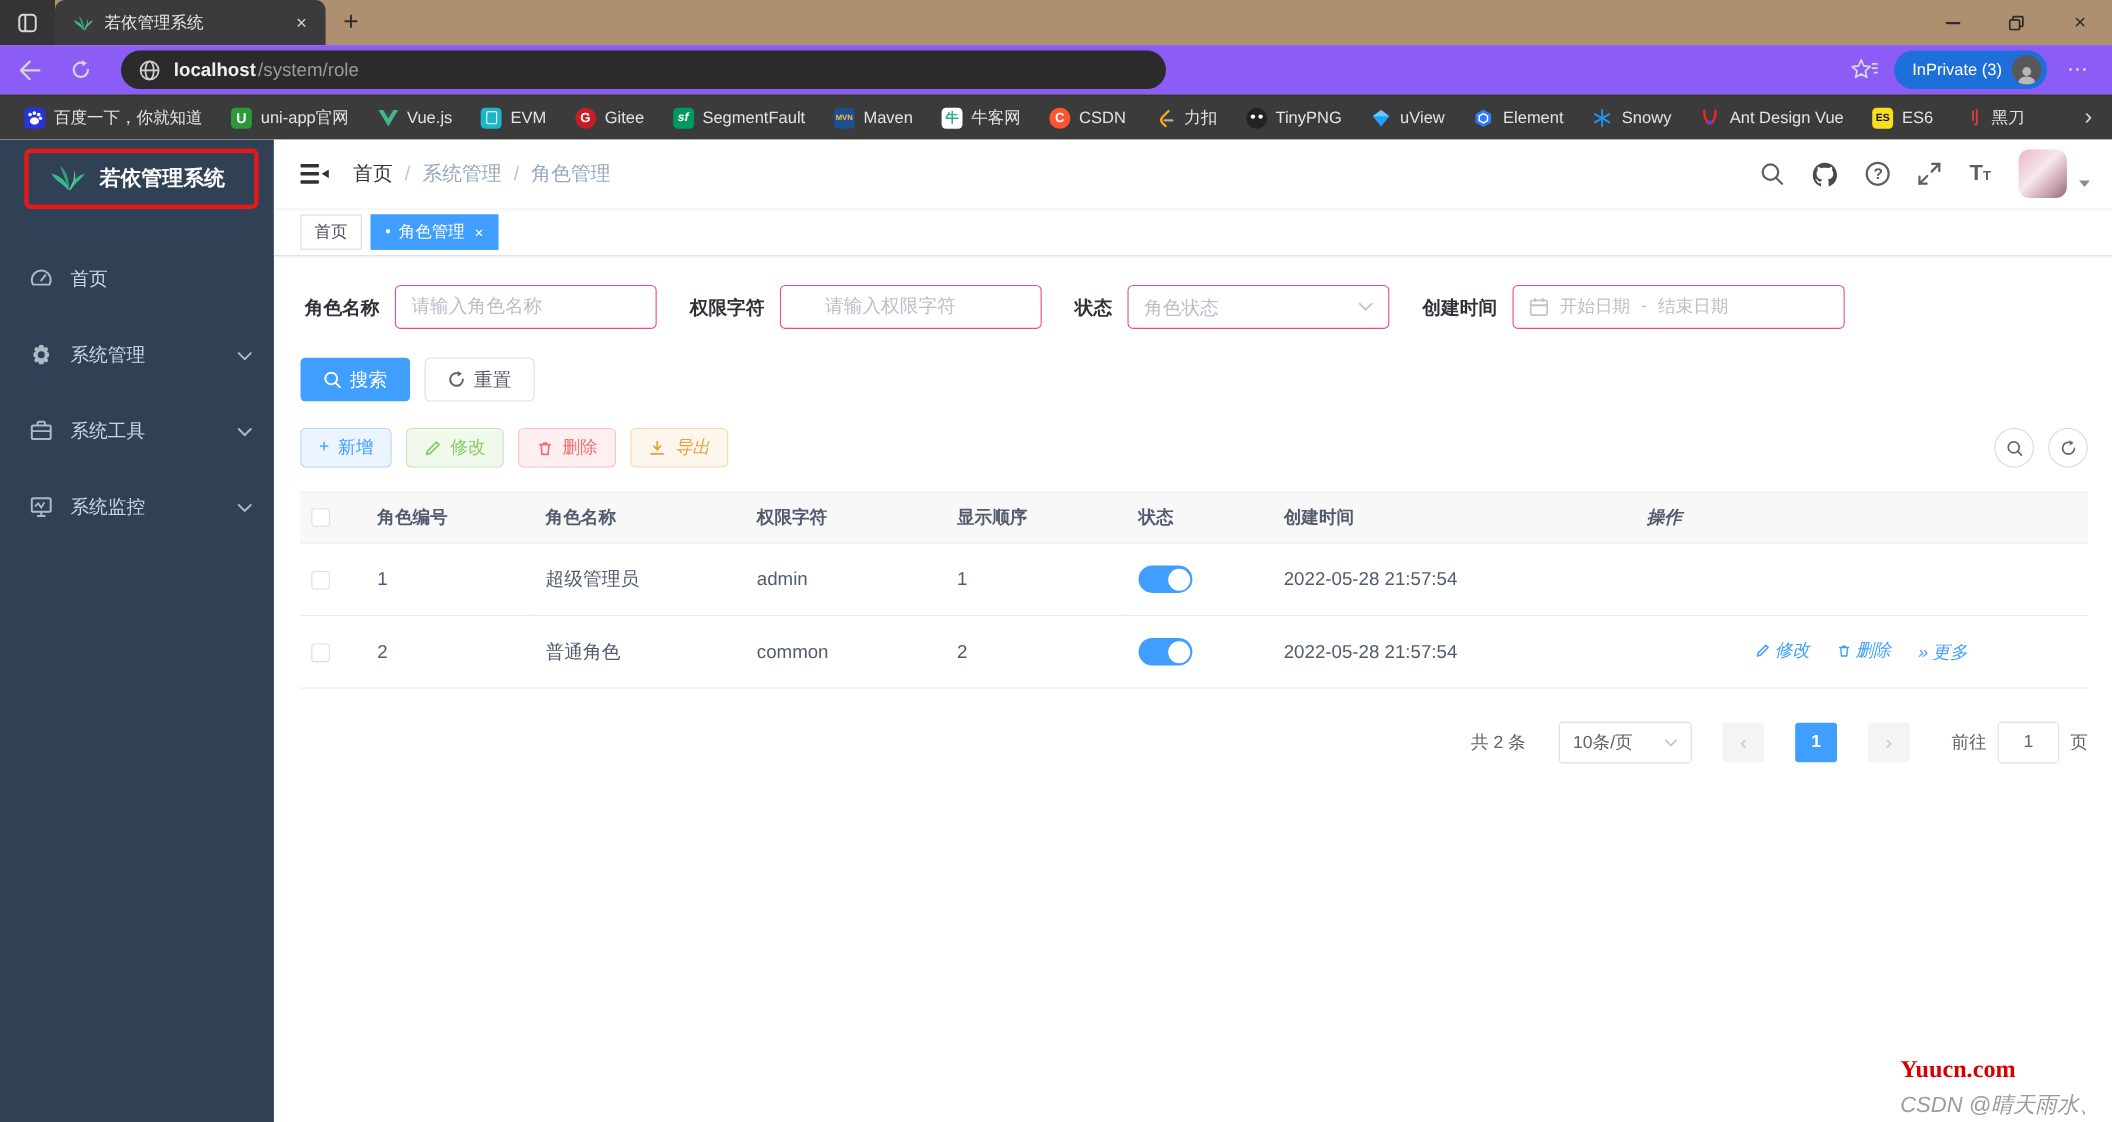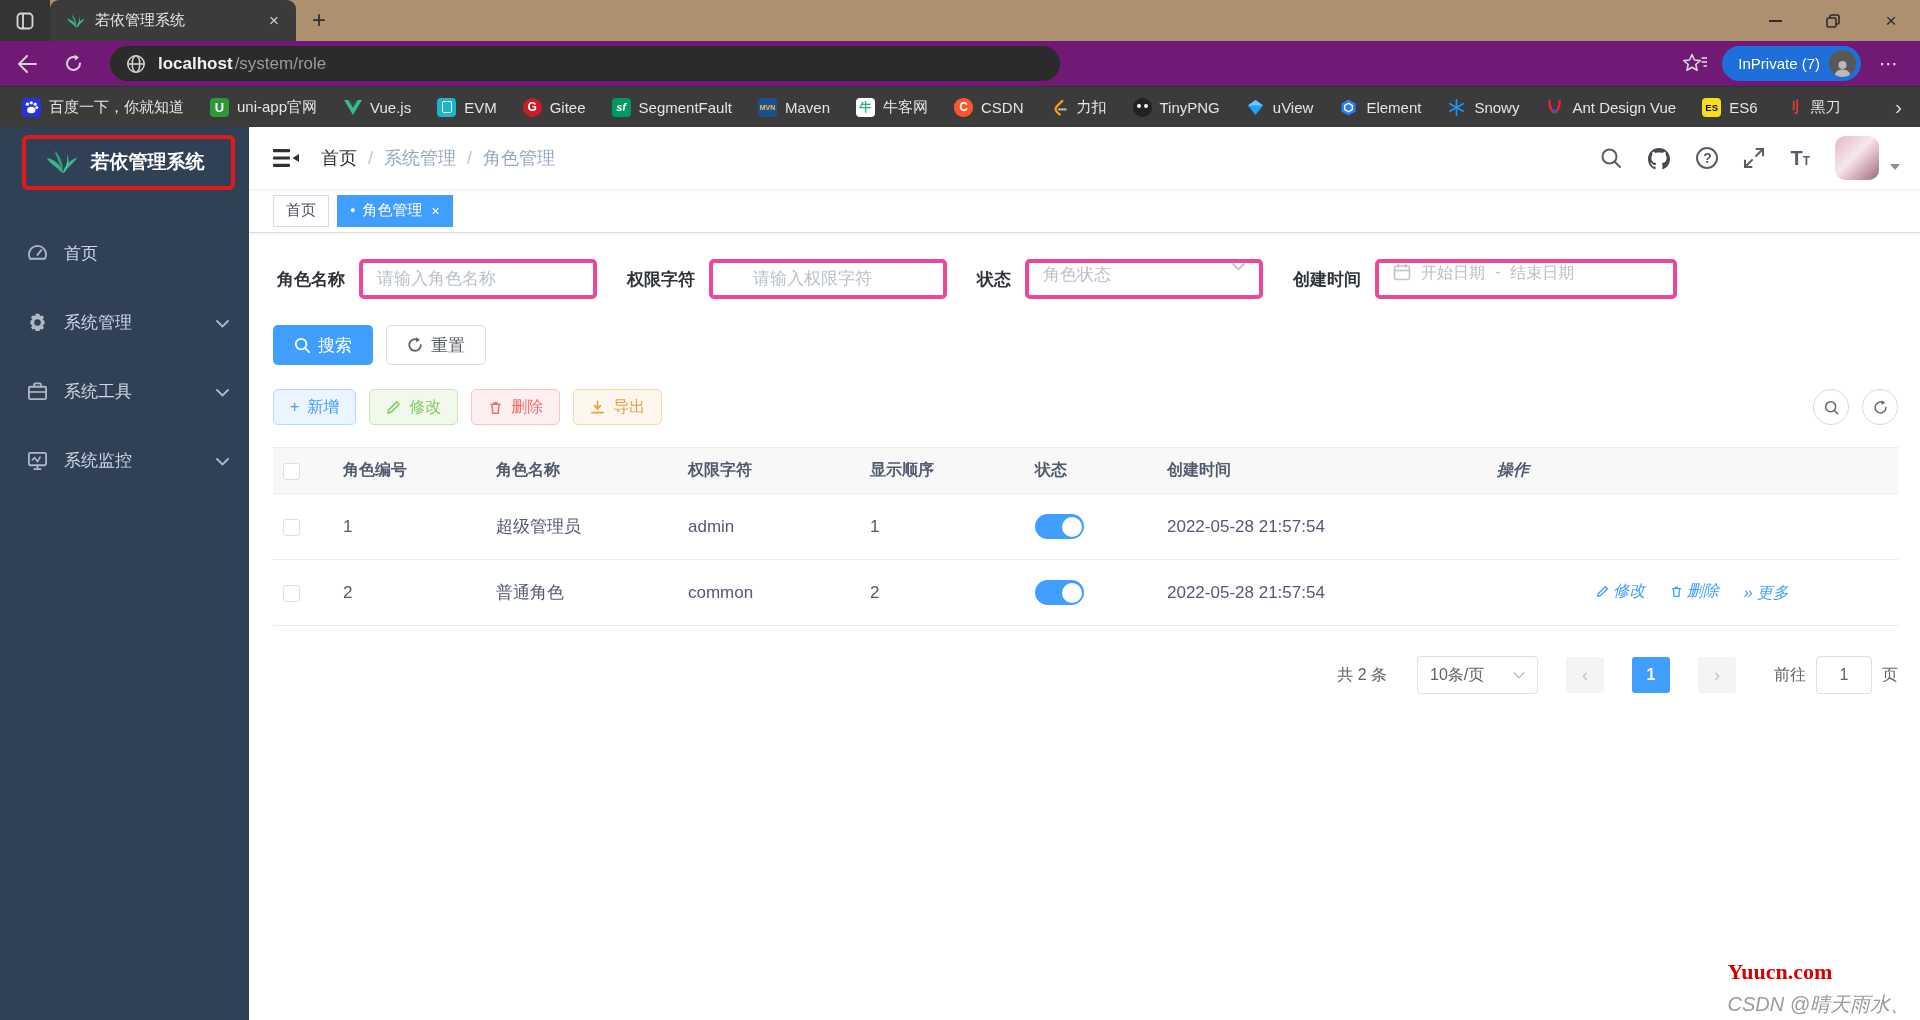--- a/index.html
+++ b/index.html
@@ -13,21 +13,21 @@
   .tabactions svg { display:block; }
   .tab { width:246px; height:41px; background:#3B3B3B; border-radius:9px 9px 0 0; display:flex; align-items:center; gap:9px; padding:0 10px 0 16px; }
   .tab-title { color:#e8e8e8; font-size:15px; flex:1; white-space:nowrap; overflow:hidden; }
   .tab-close { color:#cfcfcf; font-size:17px; width:24px; height:24px; border-radius:5px; display:flex; align-items:center; justify-content:center; cursor:default; }
   .newtab { color:#2e2e2e; font-size:24px; font-weight:400; width:34px; height:34px; margin:3px 0 0 6px; display:flex; align-items:center; justify-content:center; }
   .win-controls { margin-left:auto; display:flex; }
   .win-btn { width:58px; height:41px; display:flex; align-items:center; justify-content:center; color:#2c2c2c; }
   .min-bar { width:13px; height:2px; background:#2c2c2c; }
   .win-x { font-size:19px; }
 
-  .toolbar { position:absolute; left:0; top:41px; width:100%; height:45px; background:#701a75; display:flex; align-items:center; }
+  .toolbar { position:absolute; left:0; top:41px; width:100%; height:45px; background:#8b5cf6; display:flex; align-items:center; }
   .nav-btn { width:38px; height:34px; display:flex; align-items:center; justify-content:center; margin-left:8px; }
   .addr { width:950px; height:35px; margin-left:18px; background:#2B2B2B; border-radius:18px; display:flex; align-items:center; padding:0 16px; gap:12px; }
   .addr-host { color:#f0f0f0; font-size:17px; font-weight:700; }
   .addr-path { color:#9b9b9b; font-size:17px; margin-left:-10px; }
   .tb-right { margin-left:auto; display:flex; align-items:center; gap:14px; padding-right:16px; }
   .inprivate { height:35px; background:#1E6FD9; border-radius:18px; display:flex; align-items:center; gap:9px; padding:0 5px 0 16px; }
   .inprivate-label { color:#fff; font-size:15px; }
   .ip-avatar { width:27px; height:27px; border-radius:50%; background:#585858; display:flex; align-items:flex-end; justify-content:center; overflow:hidden; }
   .dots { color:#e0e0e0; font-size:19px; letter-spacing:2px; padding:0 4px; }
 
@@ -79,41 +79,41 @@
   .tag { height:32px; display:flex; align-items:center; gap:7px; padding:0 12px; border:1px solid #d8dce5; background:#fff; color:#495060; font-size:15px; }
   .tag.active { background:#409EFF; border-color:#409EFF; color:#fff; }
   .tag .tag-dot { font-size:9px; line-height:1; }
   .tag .tag-x { font-size:14px; margin-left:2px; }
 
   .content { position:relative; padding:26px 22px 0 24px; }
 
   .filters { display:flex; align-items:center; gap:14px; flex-wrap:nowrap; }
   .f-label { font-size:17px; font-weight:700; color:#2f3338; white-space:nowrap; margin-left:16px; }
   .f-label:first-child { margin-left:4px; }
-  .el-input { height:40px; border:4px solid #ec4899; border-radius:5px; background:#fff; display:flex; padding:0 14px; gap:9px; }
+  .el-input { height:40px; border:1px solid #ec4899; border-radius:5px; background:#fff; display:flex; align-items:center; padding:0 14px; gap:9px; }
   .el-input input { border:none; outline:none; width:100%; font-size:17px; color:#606266; background:transparent; font-family:inherit; }
   .el-input input::placeholder { color:#b9bfc9; }
   .w-role { width:238px; } .w-perm { width:238px;padding-left:40px; }
   .el-select { width:238px; justify-content:space-between; }
   .sel-placeholder { color:#b9bfc9; font-size:17px; }
   .date-range { width:302px; gap:10px; }
   .dr-ph { color:#b9bfc9; font-size:16px; white-space:nowrap; }
   .dr-sep { color:#b9bfc9; font-size:16px; }
 
   .btn { display:inline-flex; align-items:center; justify-content:center; gap:8px; border-radius:5px; font-size:17px; cursor:default; border:1px solid transparent; }
   .btn svg { display:block; }
   .btn-row1 { margin-top:26px; display:flex; gap:13px; }
   .btn-primary { background:#409EFF; color:#fff; height:40px; padding:0 20px; }
   .btn-default { background:#fff; border-color:#dcdfe6; color:#5a5e66; height:40px; padding:0 20px;font-family:Liberation Mono, monospace; }
   .btn-row2 { margin-top:24px; display:flex; gap:13px; align-items:center; }
   .btn-sm { height:36px; padding:0 16px; font-size:16px; }
   .btn-plain-primary { background:#ecf5ff; border-color:#b3d8ff; color:#409EFF; }
   .btn-plain-success { background:#f0f9eb; border-color:#c8e6b8; color:#85ce61; }
   .btn-plain-danger  { background:#fef0f0; border-color:#fbc4c4; color:#f56c6c; }
-  .btn-plain-warning { background:#fdf6ec; border-color:#f5dab1; color:#e6a23c; }
+  .btn-plain-warning { background:#fdf6ec; border-color:#f5dab1; color:#e6a23c;font-style:italic; }
   .mini-tools { margin-left:auto; display:flex; gap:13px; }
   .circle-btn { width:36px; height:36px; border-radius:50%; border:1px solid #d6d9de; background:#fff; display:flex; align-items:center; justify-content:center; color:#666; }
 
   table.grid { margin-top:22px; width:100%; border-collapse:collapse; table-layout:fixed; }
   .grid th { background:#f8f8f9; color:#515a6e; font-size:16px; font-weight:700; height:46px; text-align:left; padding:0 10px; border-top:1px solid #e8eaec; border-bottom:1px solid #e8eaec; }
   .grid td { height:66px; font-size:17px; color:#515a6e; padding:0 10px; border-bottom:1px solid #e8eaec; }
   .col-cb{width:60px;} .col-id{width:153px;} .col-name{width:192px;} .col-key{width:182px;} .col-sort{width:165px;} .col-status{width:132px;} .col-created{width:330px;} .col-ops{}
   .th-ops, .td-ops { text-align:center;font-style:italic; }
   .checkbox { width:17px; height:17px; border:1px solid #dcdfe6; border-radius:3px; background:#fff; display:inline-block; vertical-align:middle; }
   .switch { width:49px; height:25px; border-radius:13px; background:#409EFF; position:relative; display:inline-block; vertical-align:middle; }
@@ -191,21 +191,21 @@
       <span class="addr-path">/system/role</span>
     </div>
     <div class="tb-right">
       <svg width="26" height="22" viewBox="0 0 26 22">
           <path d="M10 1.5 L12.4 7 L18.2 7.6 L13.8 11.5 L15.1 17.3 L10 14.3 L4.9 17.3 L6.2 11.5 L1.8 7.6 L7.6 7 Z" fill="none" stroke="#d8d8d8" stroke-width="1.6" stroke-linejoin="round"></path>
           <line x1="19.5" y1="5" x2="25" y2="5" stroke="#d8d8d8" stroke-width="1.6"></line>
           <line x1="19.5" y1="9" x2="25" y2="9" stroke="#d8d8d8" stroke-width="1.6"></line>
           <line x1="21.5" y1="13" x2="25" y2="13" stroke="#d8d8d8" stroke-width="1.6"></line>
         </svg>
       <div class="inprivate">
-        <span class="inprivate-label">InPrivate (7)</span>
+        <span class="inprivate-label">InPrivate (3)</span>
         <span class="ip-avatar">
           <svg width="21" height="19" viewBox="0 0 21 19">
               <circle cx="10.5" cy="7" r="4" fill="#b9b9b9"></circle>
               <path d="M2.5 19 C2.5 13.8 6 11.5 10.5 11.5 C15 11.5 18.5 13.8 18.5 19 Z" fill="#b9b9b9"></path>
             </svg>
         </span>
       </div>
       <span class="dots">⋯</span>
     </div>
   </div>

